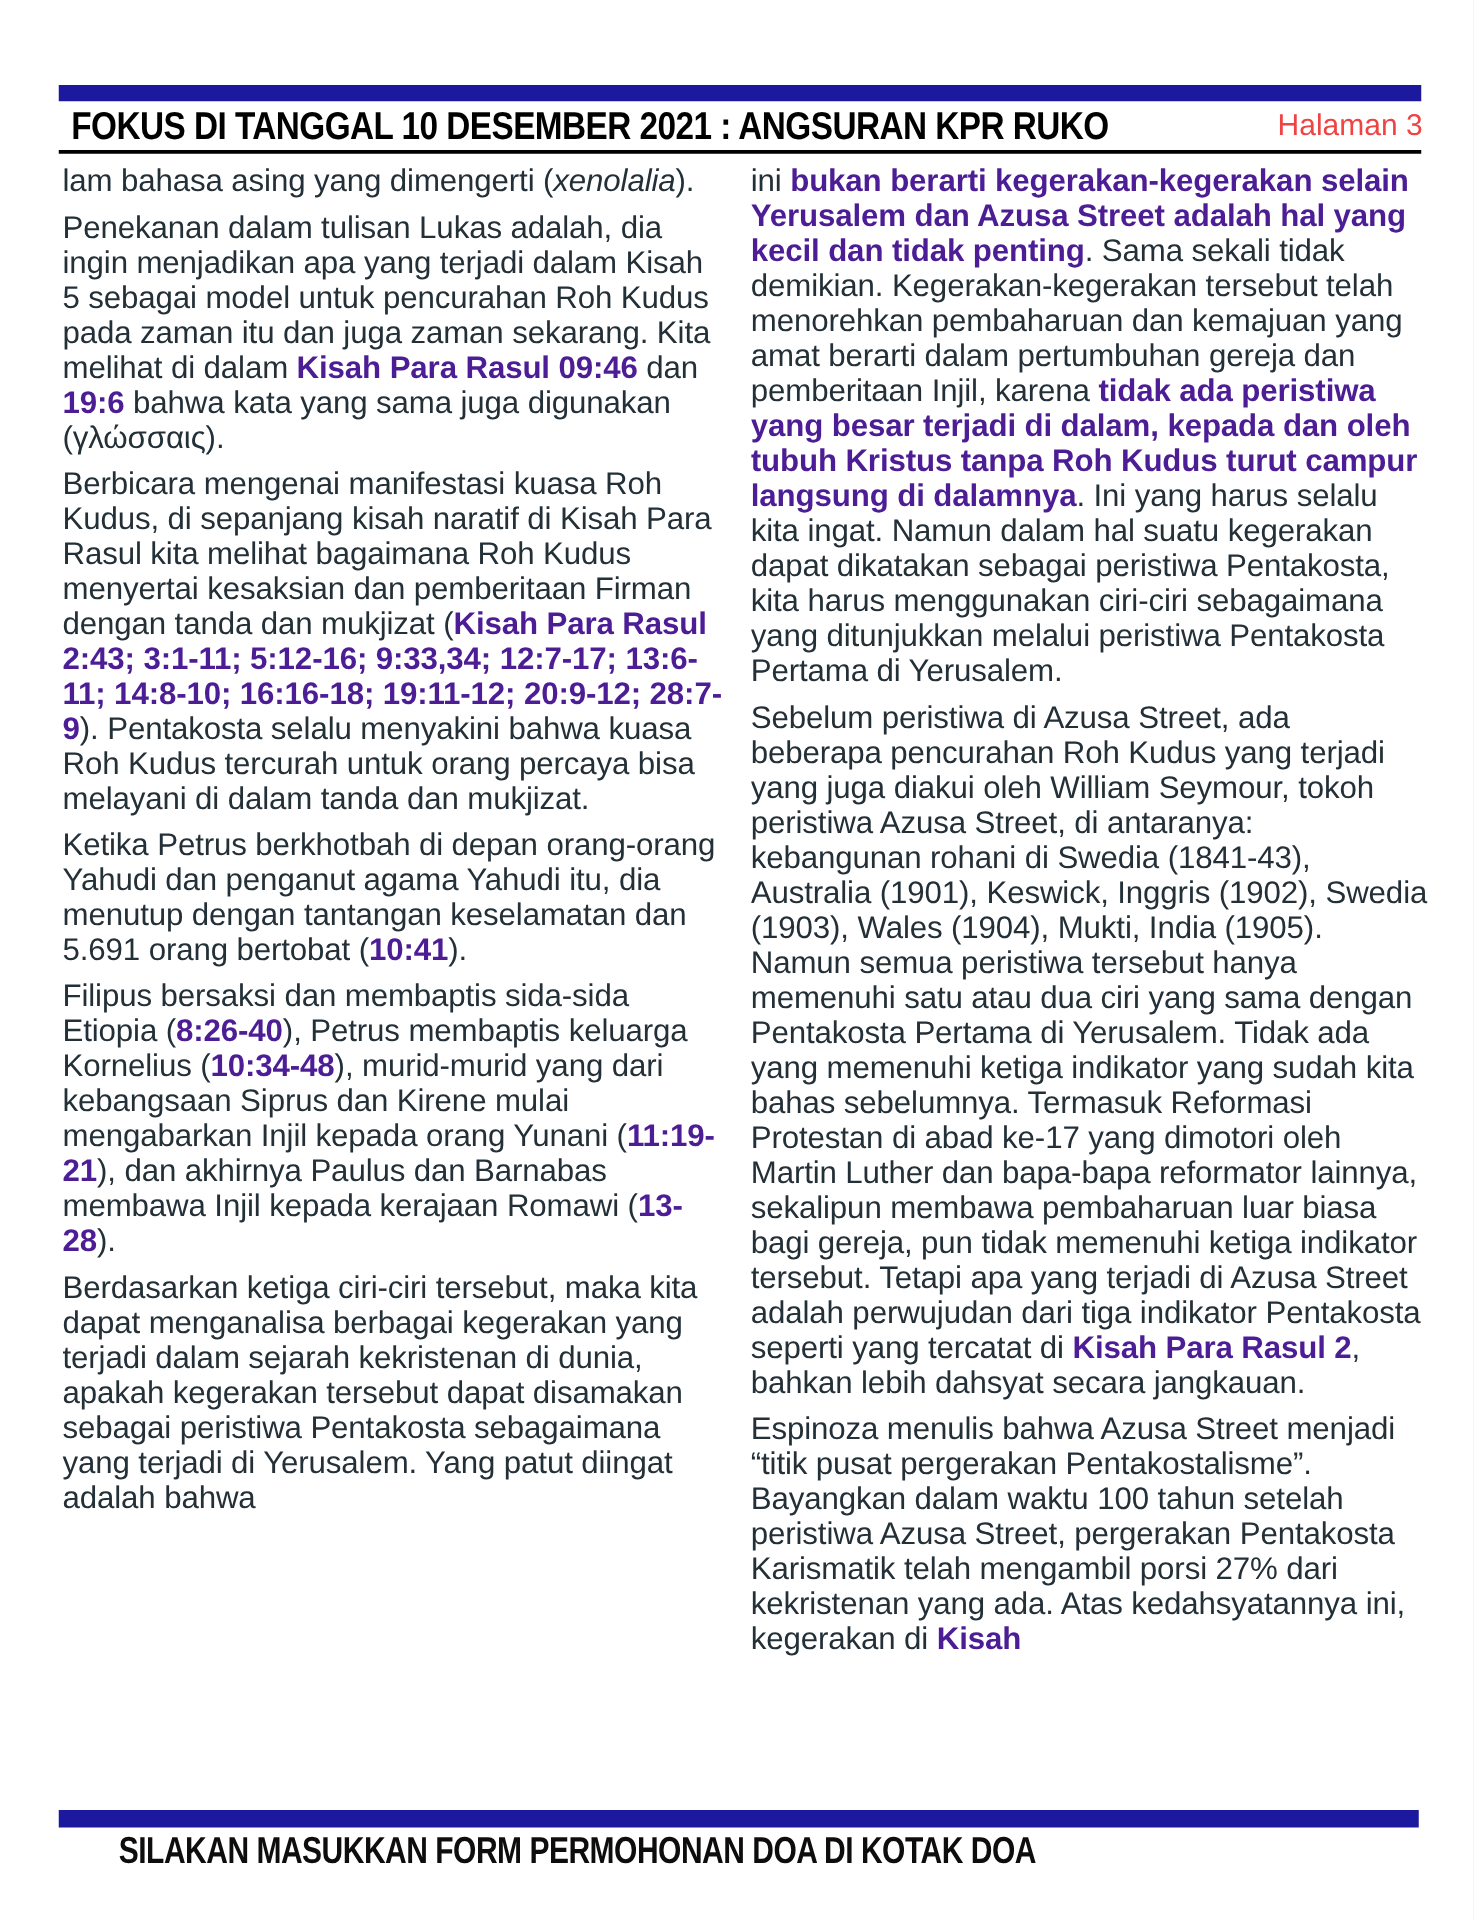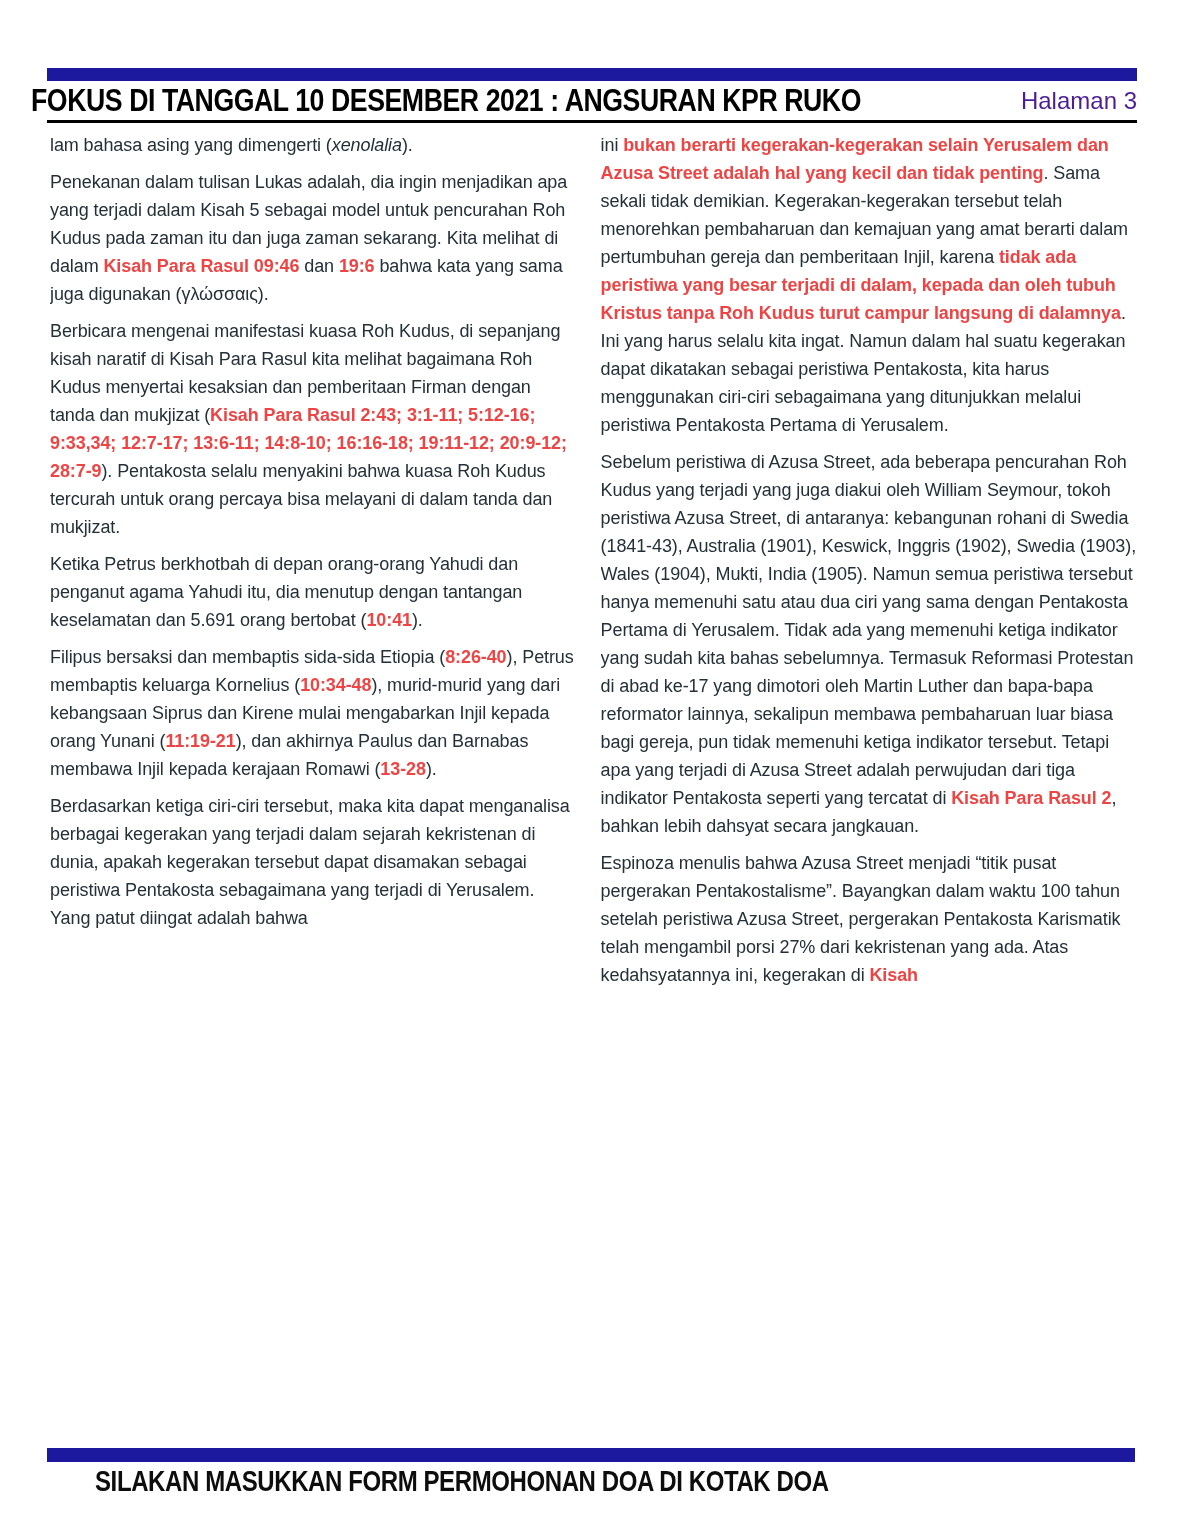--- a/index.html
+++ b/index.html
@@ -11,47 +11,47 @@
     font-family:"Liberation Sans", sans-serif;
     overflow:hidden;
   }
   
   .top-bar{
     position:absolute;left:47px;right:42px;top:68px;height:13px;
     background:#1d199f;
   }
   
   .header-row{
-    position:absolute;left:31px;right:42px;top:84px;height:34px;
+    position:absolute;left:57px;right:42px;top:84px;height:34px;
     display:flex;align-items:center;justify-content:space-between;
   }
   .header-title{
     font-weight:bold;color:#000;
     font-size:31px;letter-spacing:-0.5px;white-space:nowrap;
     transform:scaleX(0.86);transform-origin:left center;
   }
   .page-number{
-    font-size:24px;color:#4c1d95;white-space:nowrap;
+    font-size:24px;color:#ef4444;white-space:nowrap;
   }
   .header-rule{
     position:absolute;left:47px;right:42px;top:120px;height:0;
     border-top:3px solid #000;
   }
   
   .content{
     position:absolute;left:50px;top:131px;width:1092px;height:1308px;
     display:flex;gap:22px;overflow:hidden;
     color:#243038;
-    font-size:18px;line-height:28px;letter-spacing:-0.1px;
+    font-size:25px;line-height:28px;letter-spacing:-0.1px;
   }
   .col{overflow:hidden;}
   .col-left{width:535px;}
   .col-right{width:548px;}
   .content p{margin:0 0 9px 0;}
-  .content b{color:#ef4444;}
+  .content b{color:#4c1d95;}
   
   .bottom-bar{
     position:absolute;left:47px;right:44px;top:1448px;height:14px;
     background:#1d199f;
   }
   .footer-text{
     position:absolute;left:95px;top:1464px;
     font-weight:bold;color:#0d0d0d;
     font-size:30px;letter-spacing:-0.5px;white-space:nowrap;
     transform:scaleX(0.80);transform-origin:left center;

